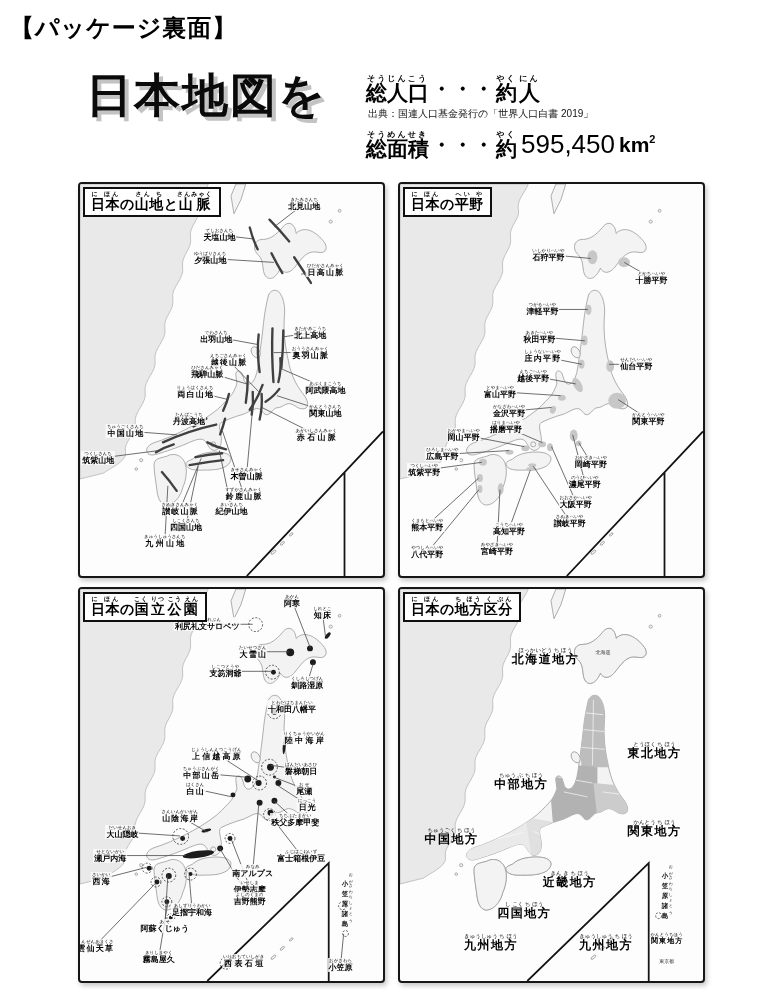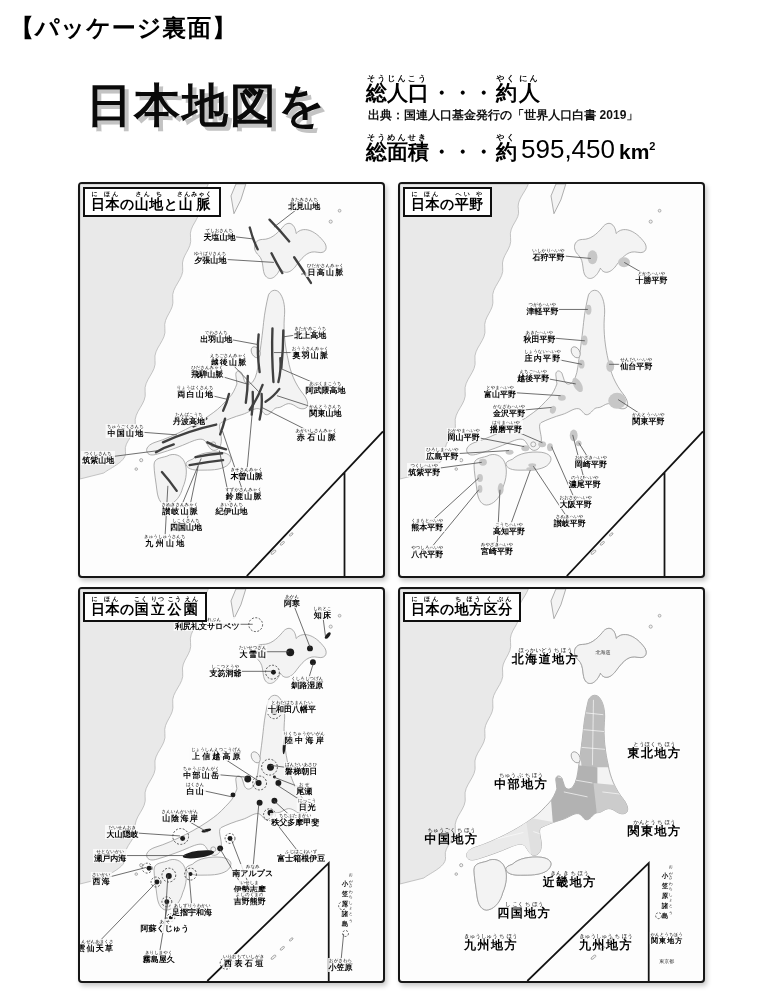--- a/index.html
+++ b/index.html
@@ -1,26 +1,26 @@
 <!DOCTYPE html>
 <html lang="ja"><head>
 <meta charset="utf-8">
 <style>
   html,body{margin:0;padding:0;background:#fff;}
   .page{position:relative;width:771px;height:1000px;background:#fff;overflow:hidden;
         font-family:"Liberation Sans","DejaVu Sans",sans-serif;color:#000;}
   .package-label{position:absolute;top:12px;left:10px;font-size:24px;font-weight:900;letter-spacing:1px;}
-  .main-title{position:absolute;top:80px;left:86px;font-size:46px;line-height:1.12;font-weight:900;
+  .main-title{position:absolute;top:70px;left:86px;font-size:46px;line-height:1.12;font-weight:900;
               letter-spacing:2px;color:#0a0a0a;text-shadow:4px 4px 0 #c3c3c3;}
   .stats{position:absolute;top:74px;left:366px;width:400px;}
-  .stat-row{display:flex;align-items:flex-end;gap:2px;font-weight:800;font-size:21px;line-height:1.05;white-space:nowrap;}
+  .stat-row{display:flex;align-items:center;gap:2px;font-weight:800;font-size:21px;line-height:1.05;white-space:nowrap;}
   .stat-row ruby rt{font-size:8px;font-weight:600;letter-spacing:2px;text-align:center;}
   .stat-value{font-size:26px;font-weight:500;padding:0 2px;letter-spacing:0;}
   .stat-unit-sup{font-size:11px;font-weight:600;vertical-align:top;line-height:1;}
-  .stat-source{font-size:12px;font-weight:700;margin:3px 0 9px 2px;color:#111;}
+  .stat-source{font-size:10px;font-weight:400;margin:3px 0 9px 2px;color:#111;}
   .panels{position:absolute;top:182px;left:78px;display:grid;grid-template-columns:307px 307px;
           grid-auto-rows:396px;column-gap:13px;row-gap:9px;}
   .panel{position:relative;border:2px solid #161616;border-radius:4px;background:#fdfdfd;
          box-shadow:2px 3px 5px rgba(0,0,0,.22);overflow:hidden;}
   .panel svg.map{position:absolute;inset:0;width:100%;height:100%;}
   svg.lines{position:absolute;inset:0;width:100%;height:100%;pointer-events:none;}
   svg.lines line{stroke:#4a4a4a;stroke-width:.8;}
   .labels-layer{position:absolute;inset:0;}
   .map-label{position:absolute;transform:translate(-50%,-50%);font-size:8px;font-weight:700;
              white-space:nowrap;line-height:1;background:rgba(253,253,253,.82);padding:0 1px;color:#000;}

